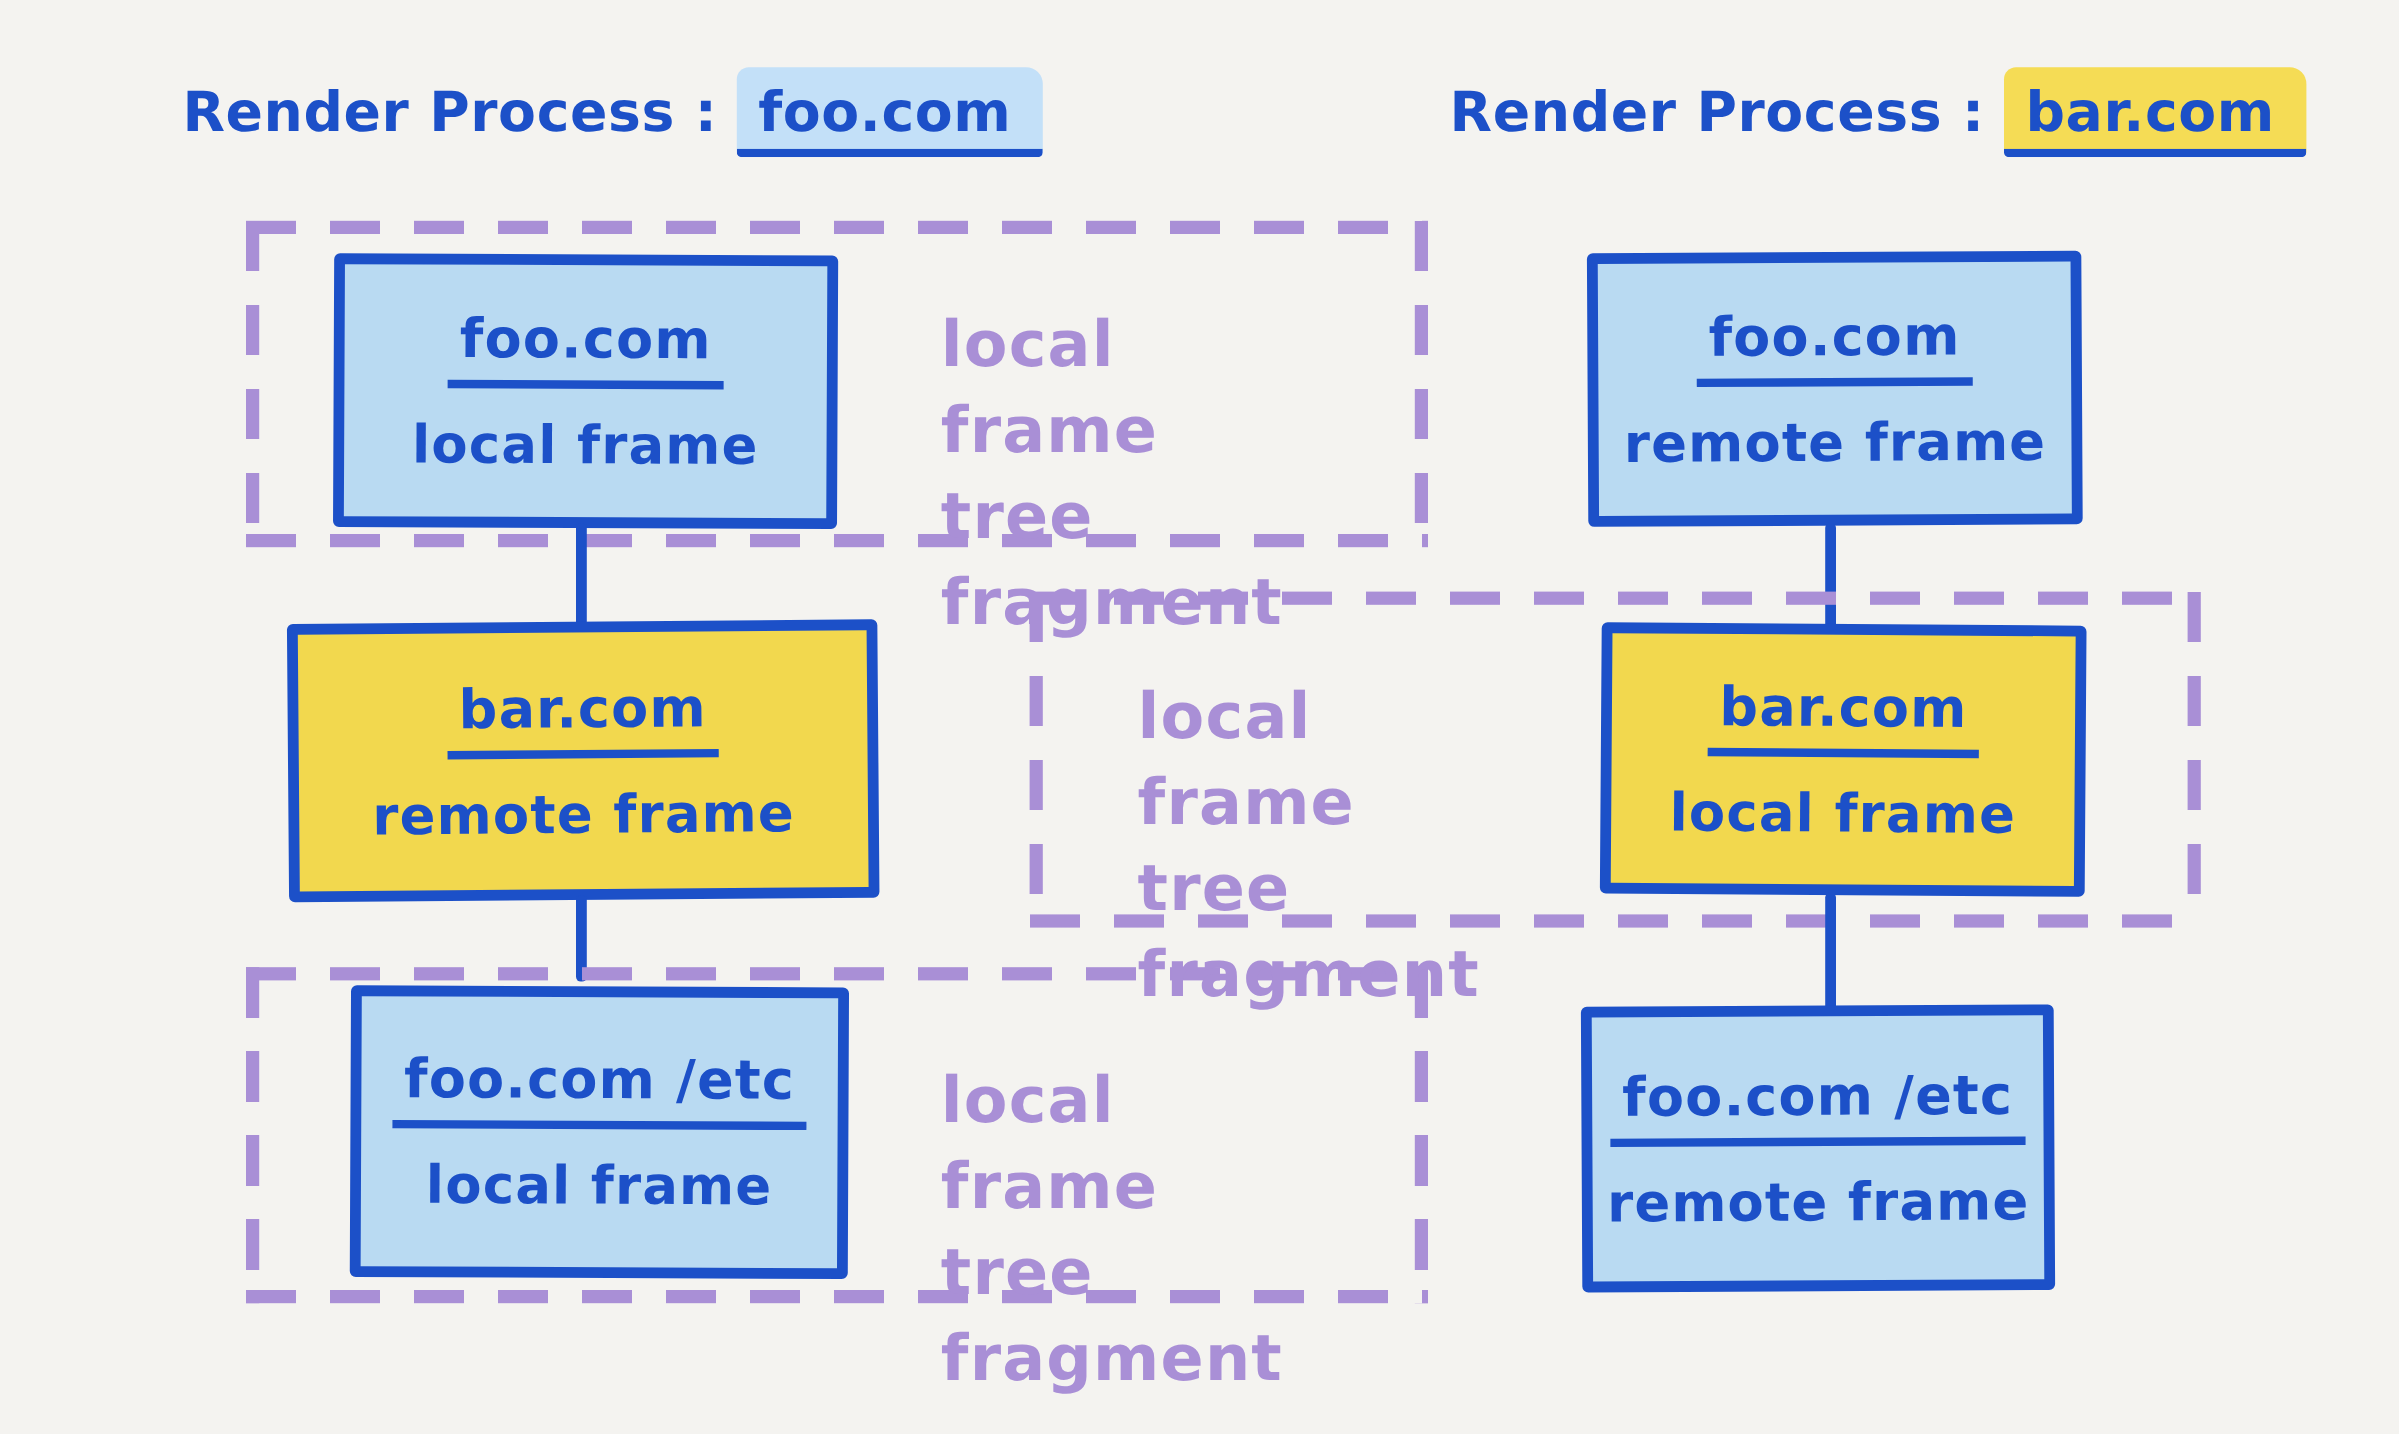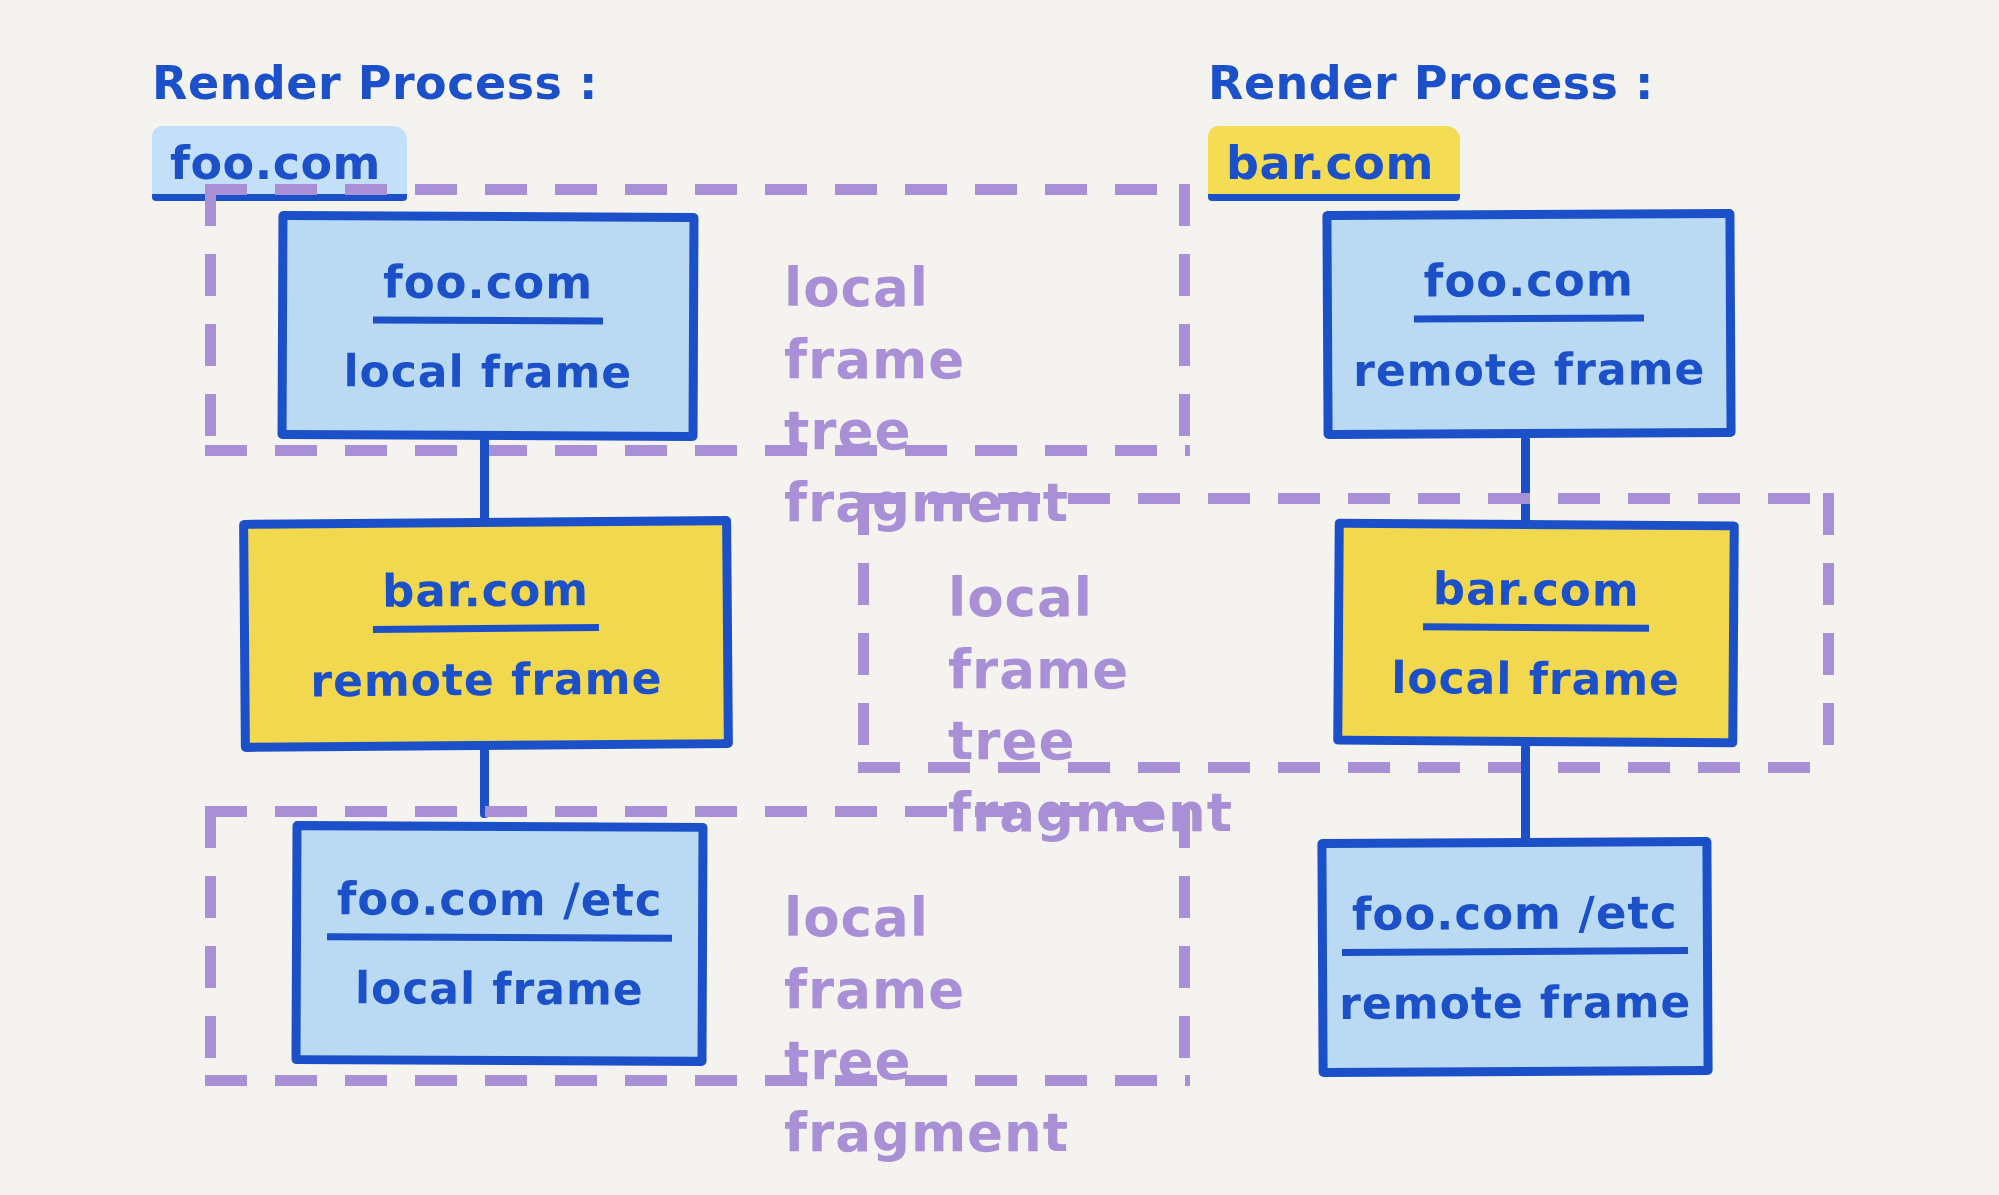--- a/index.html
+++ b/index.html
@@ -18,21 +18,21 @@
     background:var(--bg);
     overflow:hidden;
     font-family:"DejaVu Sans",sans-serif;
     font-weight:bold;
     color:var(--ink);
   }
   
   .title{
     position:absolute;
     display:flex;align-items:baseline;gap:16px;
-    font-size:46px;letter-spacing:0.5px;white-space:nowrap;flex-direction:column;
+    font-size:46px;letter-spacing:0.5px;white-space:nowrap;
   }
   .title-domain{
     display:inline-block;
     padding:10px 26px 4px 18px;
     border-bottom:7px solid var(--ink);
     border-radius:10px 14px 4px 4px;
   }
   .hl-blue{background:var(--hl-blue);}
   .hl-yellow{background:var(--hl-yellow);}
   

